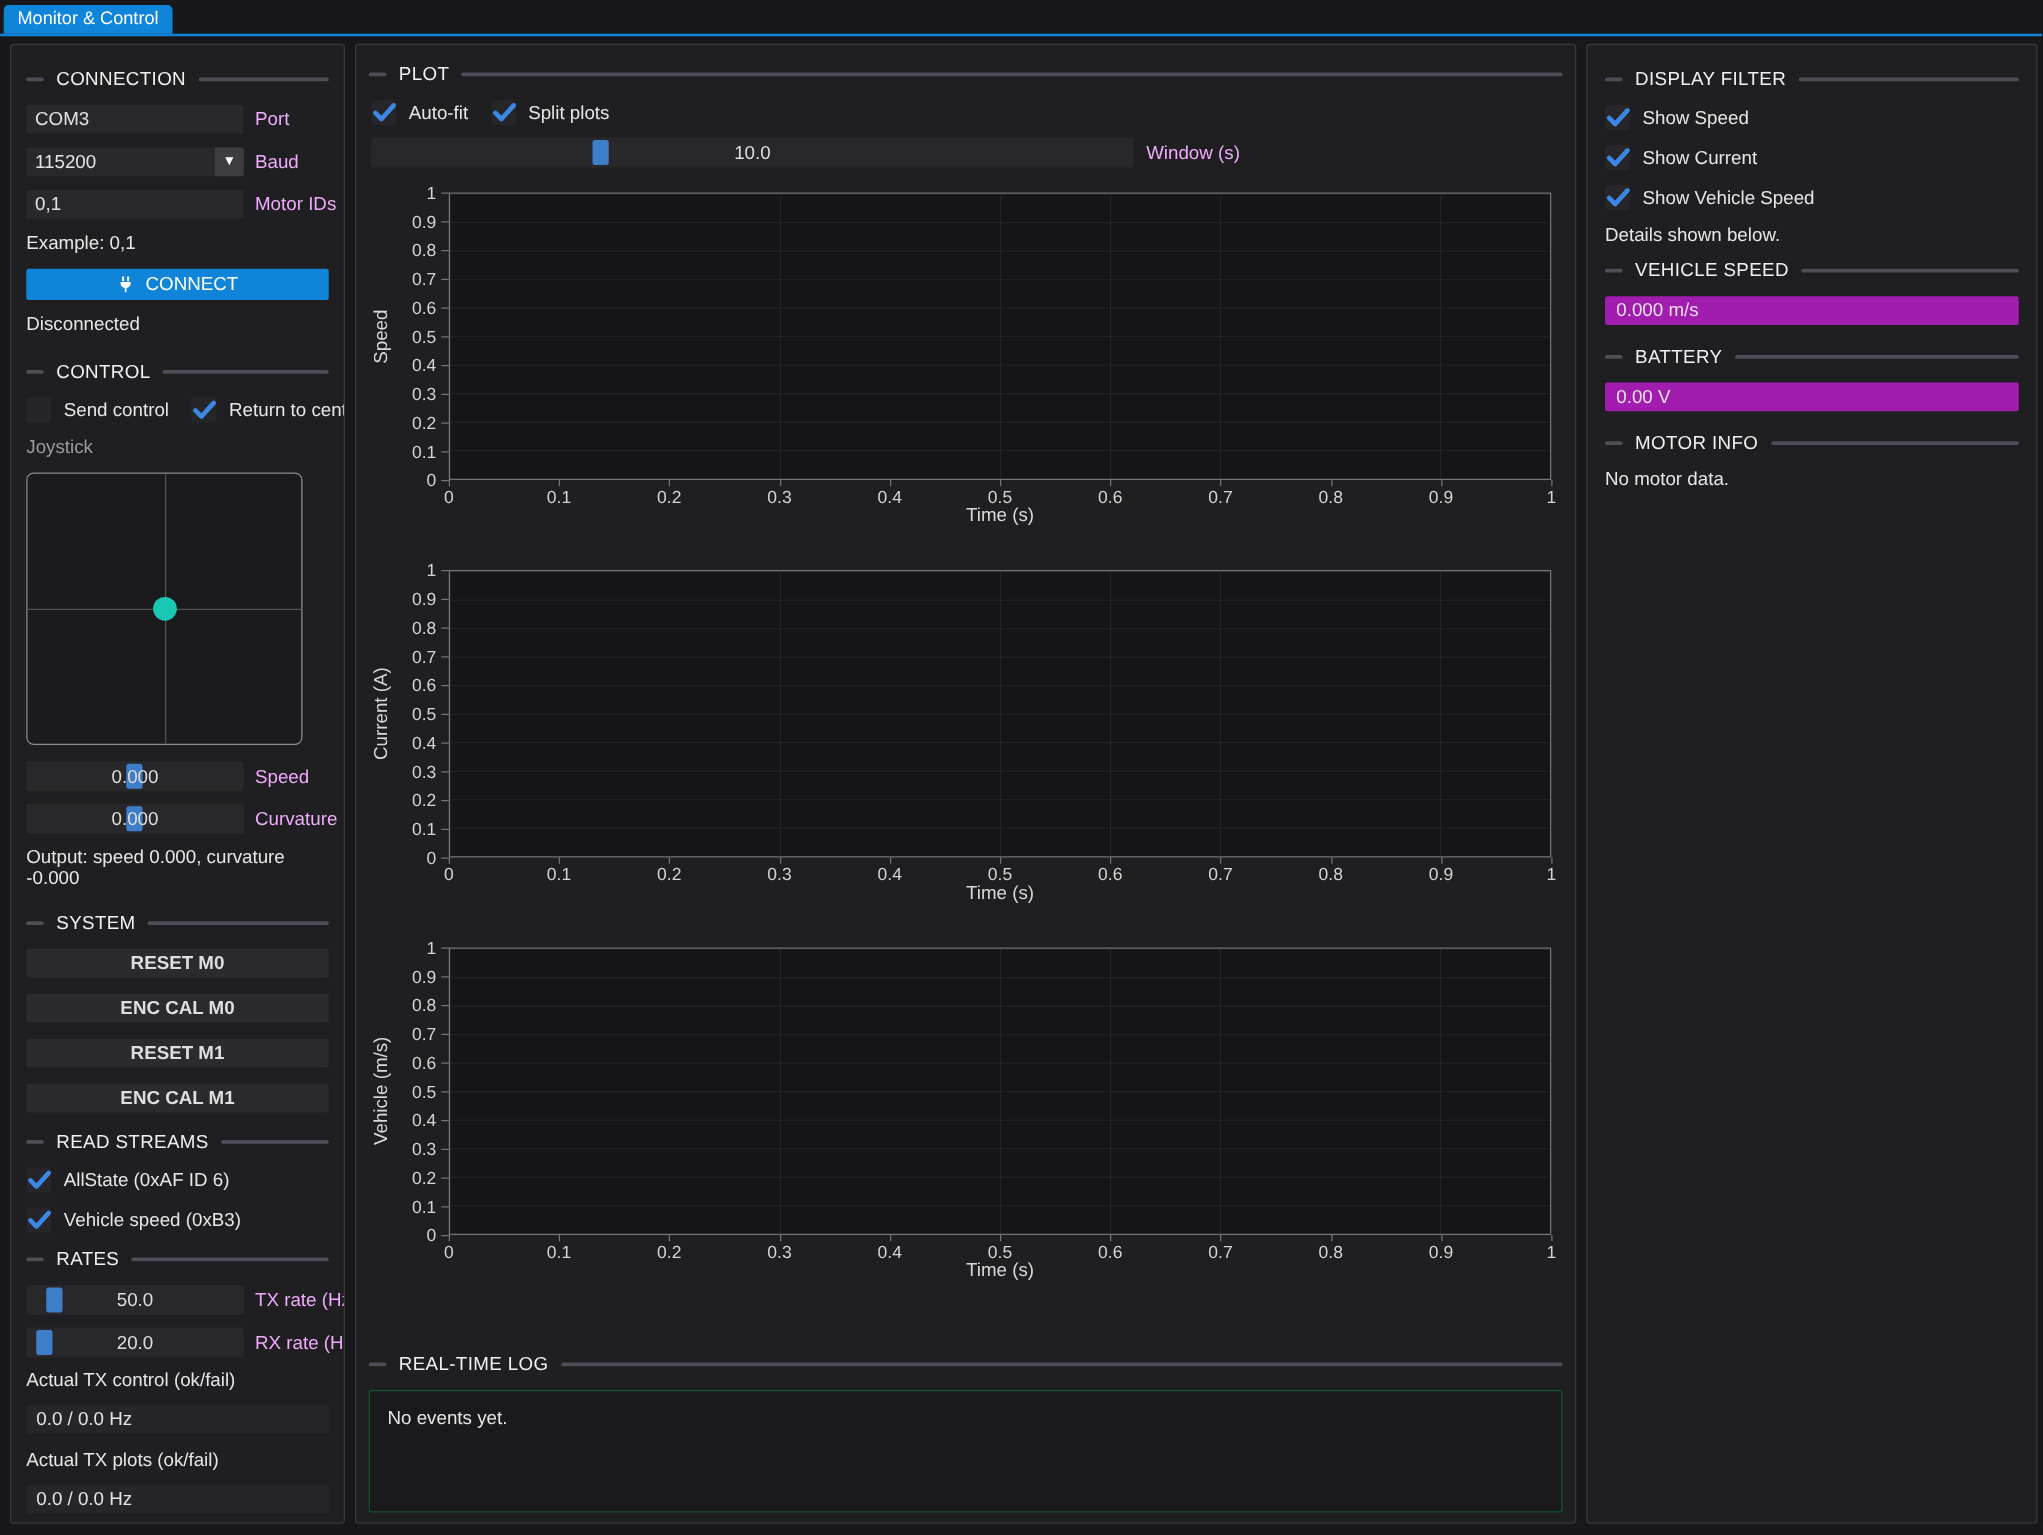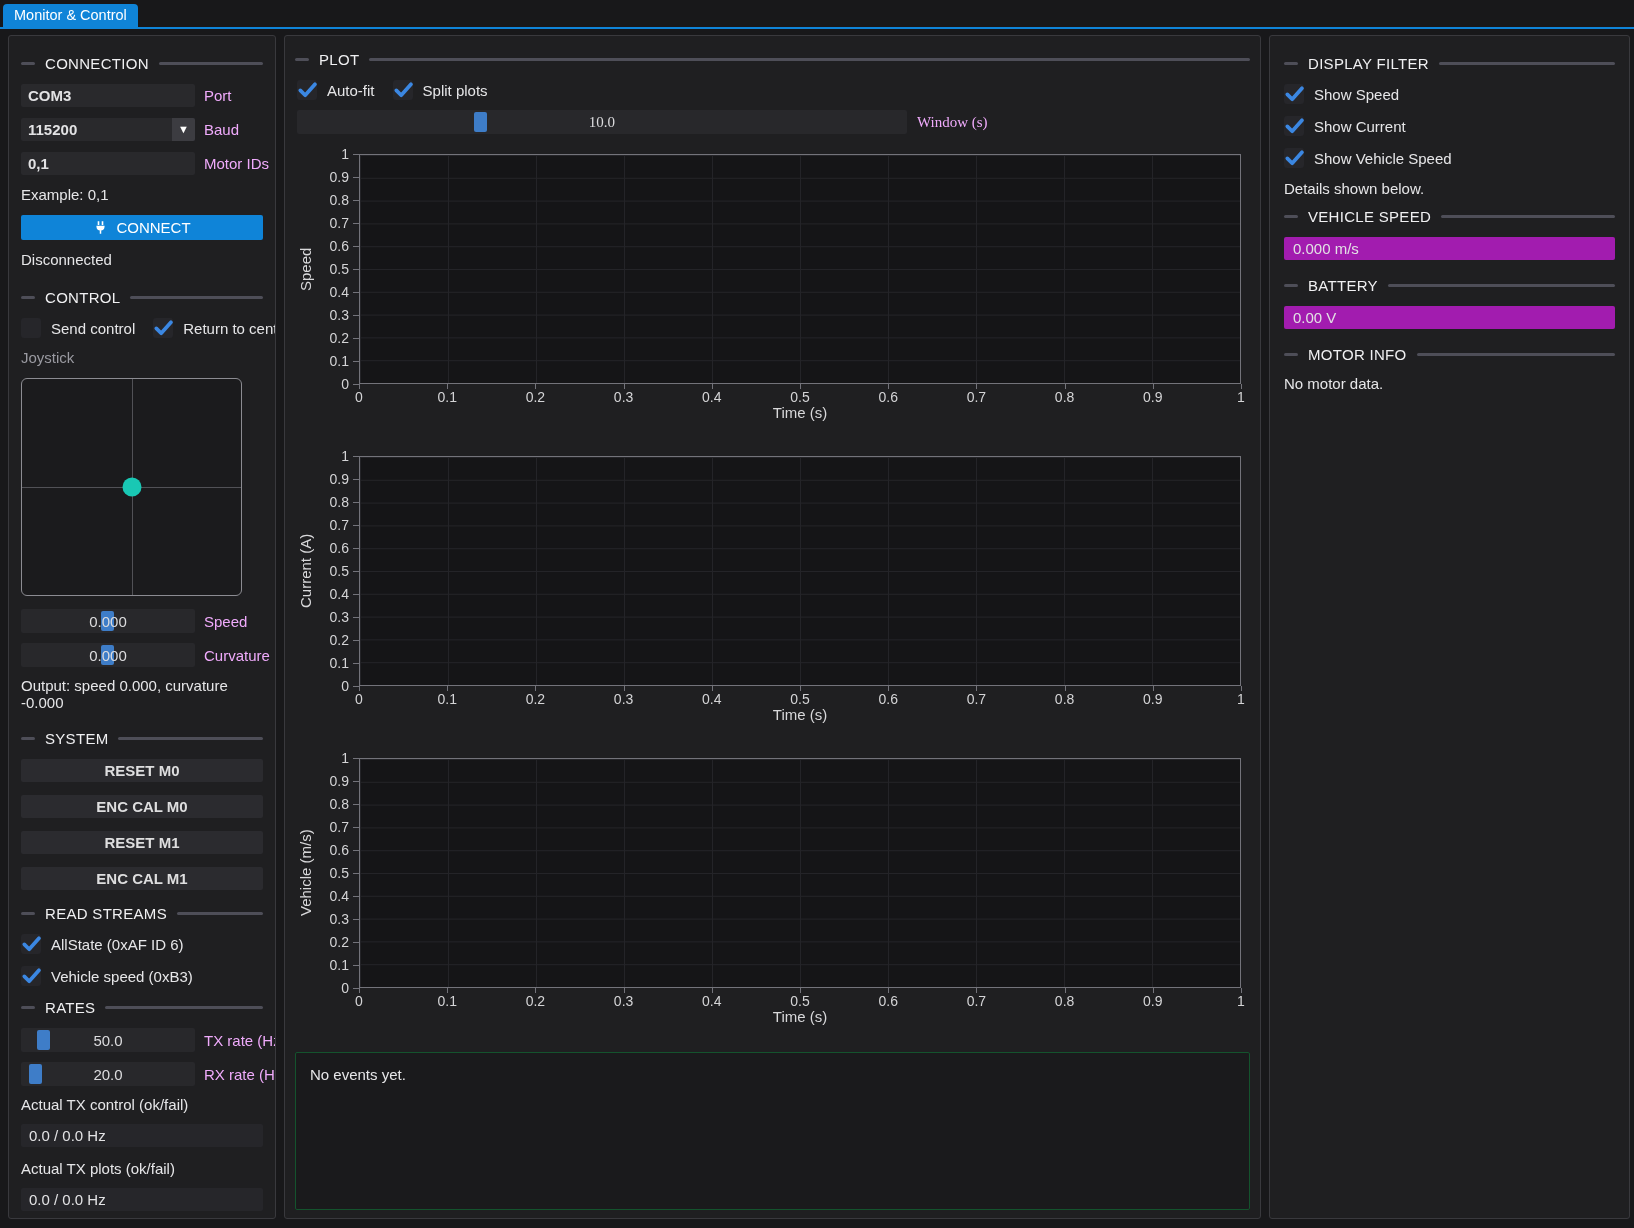--- a/index.html
+++ b/index.html
@@ -24,21 +24,21 @@
   
   .sec { display:flex; align-items:center; gap:10px; height:18px; margin:10px 0 12px 0; }
   .sec::before { content:""; flex:0 0 14px; height:3px; border-radius:2px; background:#4e4e58; }
   .sec::after  { content:""; flex:1 1 auto; height:3px; border-radius:2px; background:#4e4e58; }
   .sec .sec-title { font-size:15px; color:#f0f0f2; letter-spacing:.3px; white-space:nowrap; }
 
   
   .field-row { display:flex; align-items:center; gap:9px; margin-bottom:11px; }
   .ibox { background:#29292c; border-radius:2px; height:23px; line-height:23px;
           padding:0 7px; font-size:15px; color:#e2e2e4; }
-  .field-row .ibox { flex:0 0 174px;font-weight:bold; }
+  .field-row .ibox { flex:0 0 174px; }
   .field-label { font-size:15px; color:#f0abfc; white-space:nowrap; }
   .combo { position:relative; display:flex; align-items:center; }
   .combo .arrowbtn { position:absolute; right:0; top:0; width:23px; height:23px; background:#3c3c41;
           border-radius:0 2px 2px 0; color:#fff; font-size:11px; display:flex;
           align-items:center; justify-content:center; }
   .note { font-size:15px; color:#e6e6e8; margin:3px 0 12px 0; }
   .dim  { color:#9a9aa1; }
 
   .btn-primary { width:100%; height:25px; background:var(--accent,#0f84d8); border-radius:2px;
           color:#fff; font-size:15px; display:flex; align-items:center; justify-content:center;
@@ -73,21 +73,21 @@
   .joystick .dot { position:absolute; left:50%; top:50%; width:19px; height:19px; border-radius:50%;
           background:var(--teal,#19c8b4); transform:translate(-50%,-50%); }
 
   .readonly-box { background:#26262a; border-radius:2px; height:23px; line-height:23px;
           padding:0 8px; font-size:15px; color:#e2e2e4; margin-bottom:13px; }
   .stat-label { font-size:15px; color:#e6e6e8; margin:2px 0 11px 0; }
 
   
   .plot-controls { display:flex; gap:18px; margin:0 0 10px 2px;align-items:flex-end; }
   .plot-controls .checkrow { margin-bottom:0; }
-  .window-row { display:flex; align-items:center; gap:10px; margin:0 0 12px 2px;font-family:Liberation Serif, serif; }
+  .window-row { display:flex; align-items:center; gap:10px; margin:0 0 12px 2px; }
   .window-row .slider { flex:0 0 64%; }
 
   .plot { display:grid; grid-template-columns:20px 44px 1fr; grid-template-rows:230px 20px 22px;
           padding-right:9px; margin:8px 0 22px 0; }
   .ylabel { grid-column:1; grid-row:1; writing-mode:vertical-rl; transform:rotate(180deg);
           display:flex; align-items:center; justify-content:center; font-size:15px; color:#d8d8da; }
   .yticks { grid-column:2; grid-row:1; position:relative; }
   .ytick { position:absolute; right:10px; transform:translateY(-50%); font-size:14px; color:#d4d4d6; }
   .ymark { position:absolute; right:0; width:6px; height:1px; background:#73737a; }
   .plot-area { grid-column:3; grid-row:1; background:#151517; border:1px solid #73737a;
@@ -450,20 +450,23 @@
             <span class="xtick" style="left: 80%;">0.8</span>
             <i class="xmark" style="left: 80%;"></i>
             <span class="xtick" style="left: 90%;">0.9</span>
             <i class="xmark" style="left: 90%;"></i>
             <span class="xtick" style="left: 100%;">1</span>
             <i class="xmark" style="left: 100%;"></i>
           </div>
         <div class="xlabel-row"><span class="xlabel">Time (s)</span></div>
       </div>
 
+      <div class="sec log-sec">
+        <span class="sec-title">REAL-TIME LOG</span>
+      </div>
 
       <div class="log-box">
         <span>No events yet.</span>
       </div>
 
     </main>
 
     <aside class="panel panel-right">
 
       <div class="sec">

